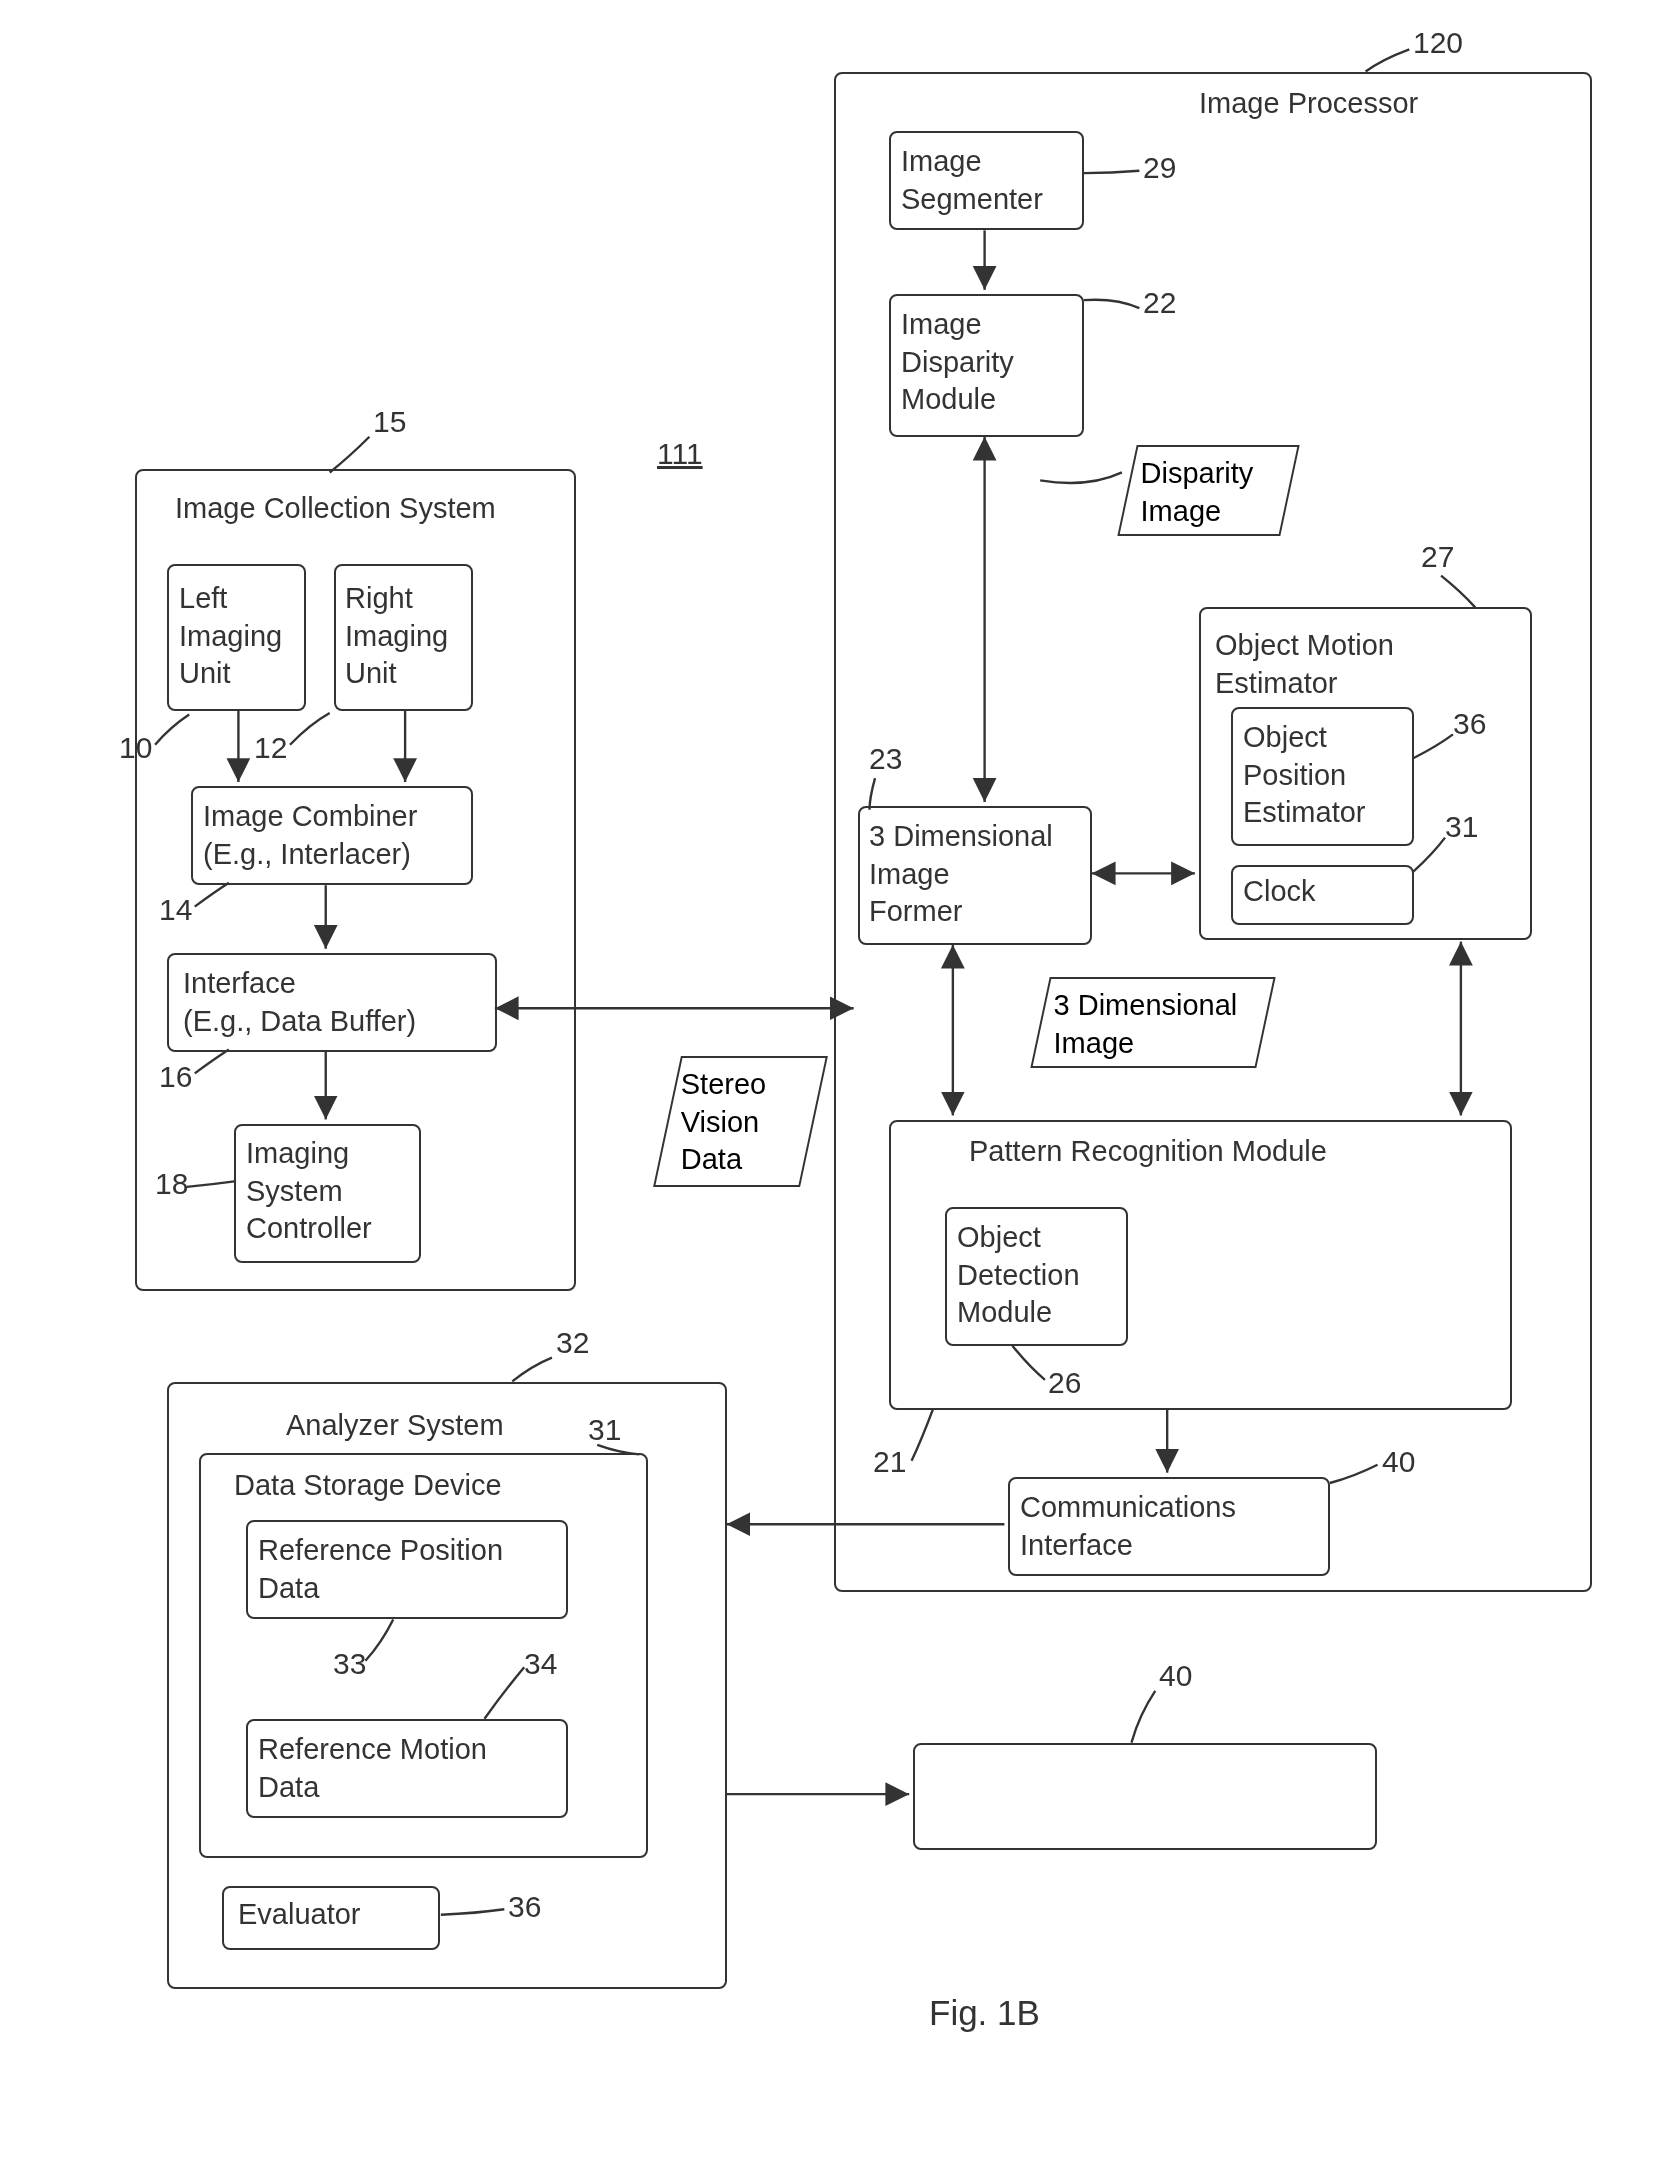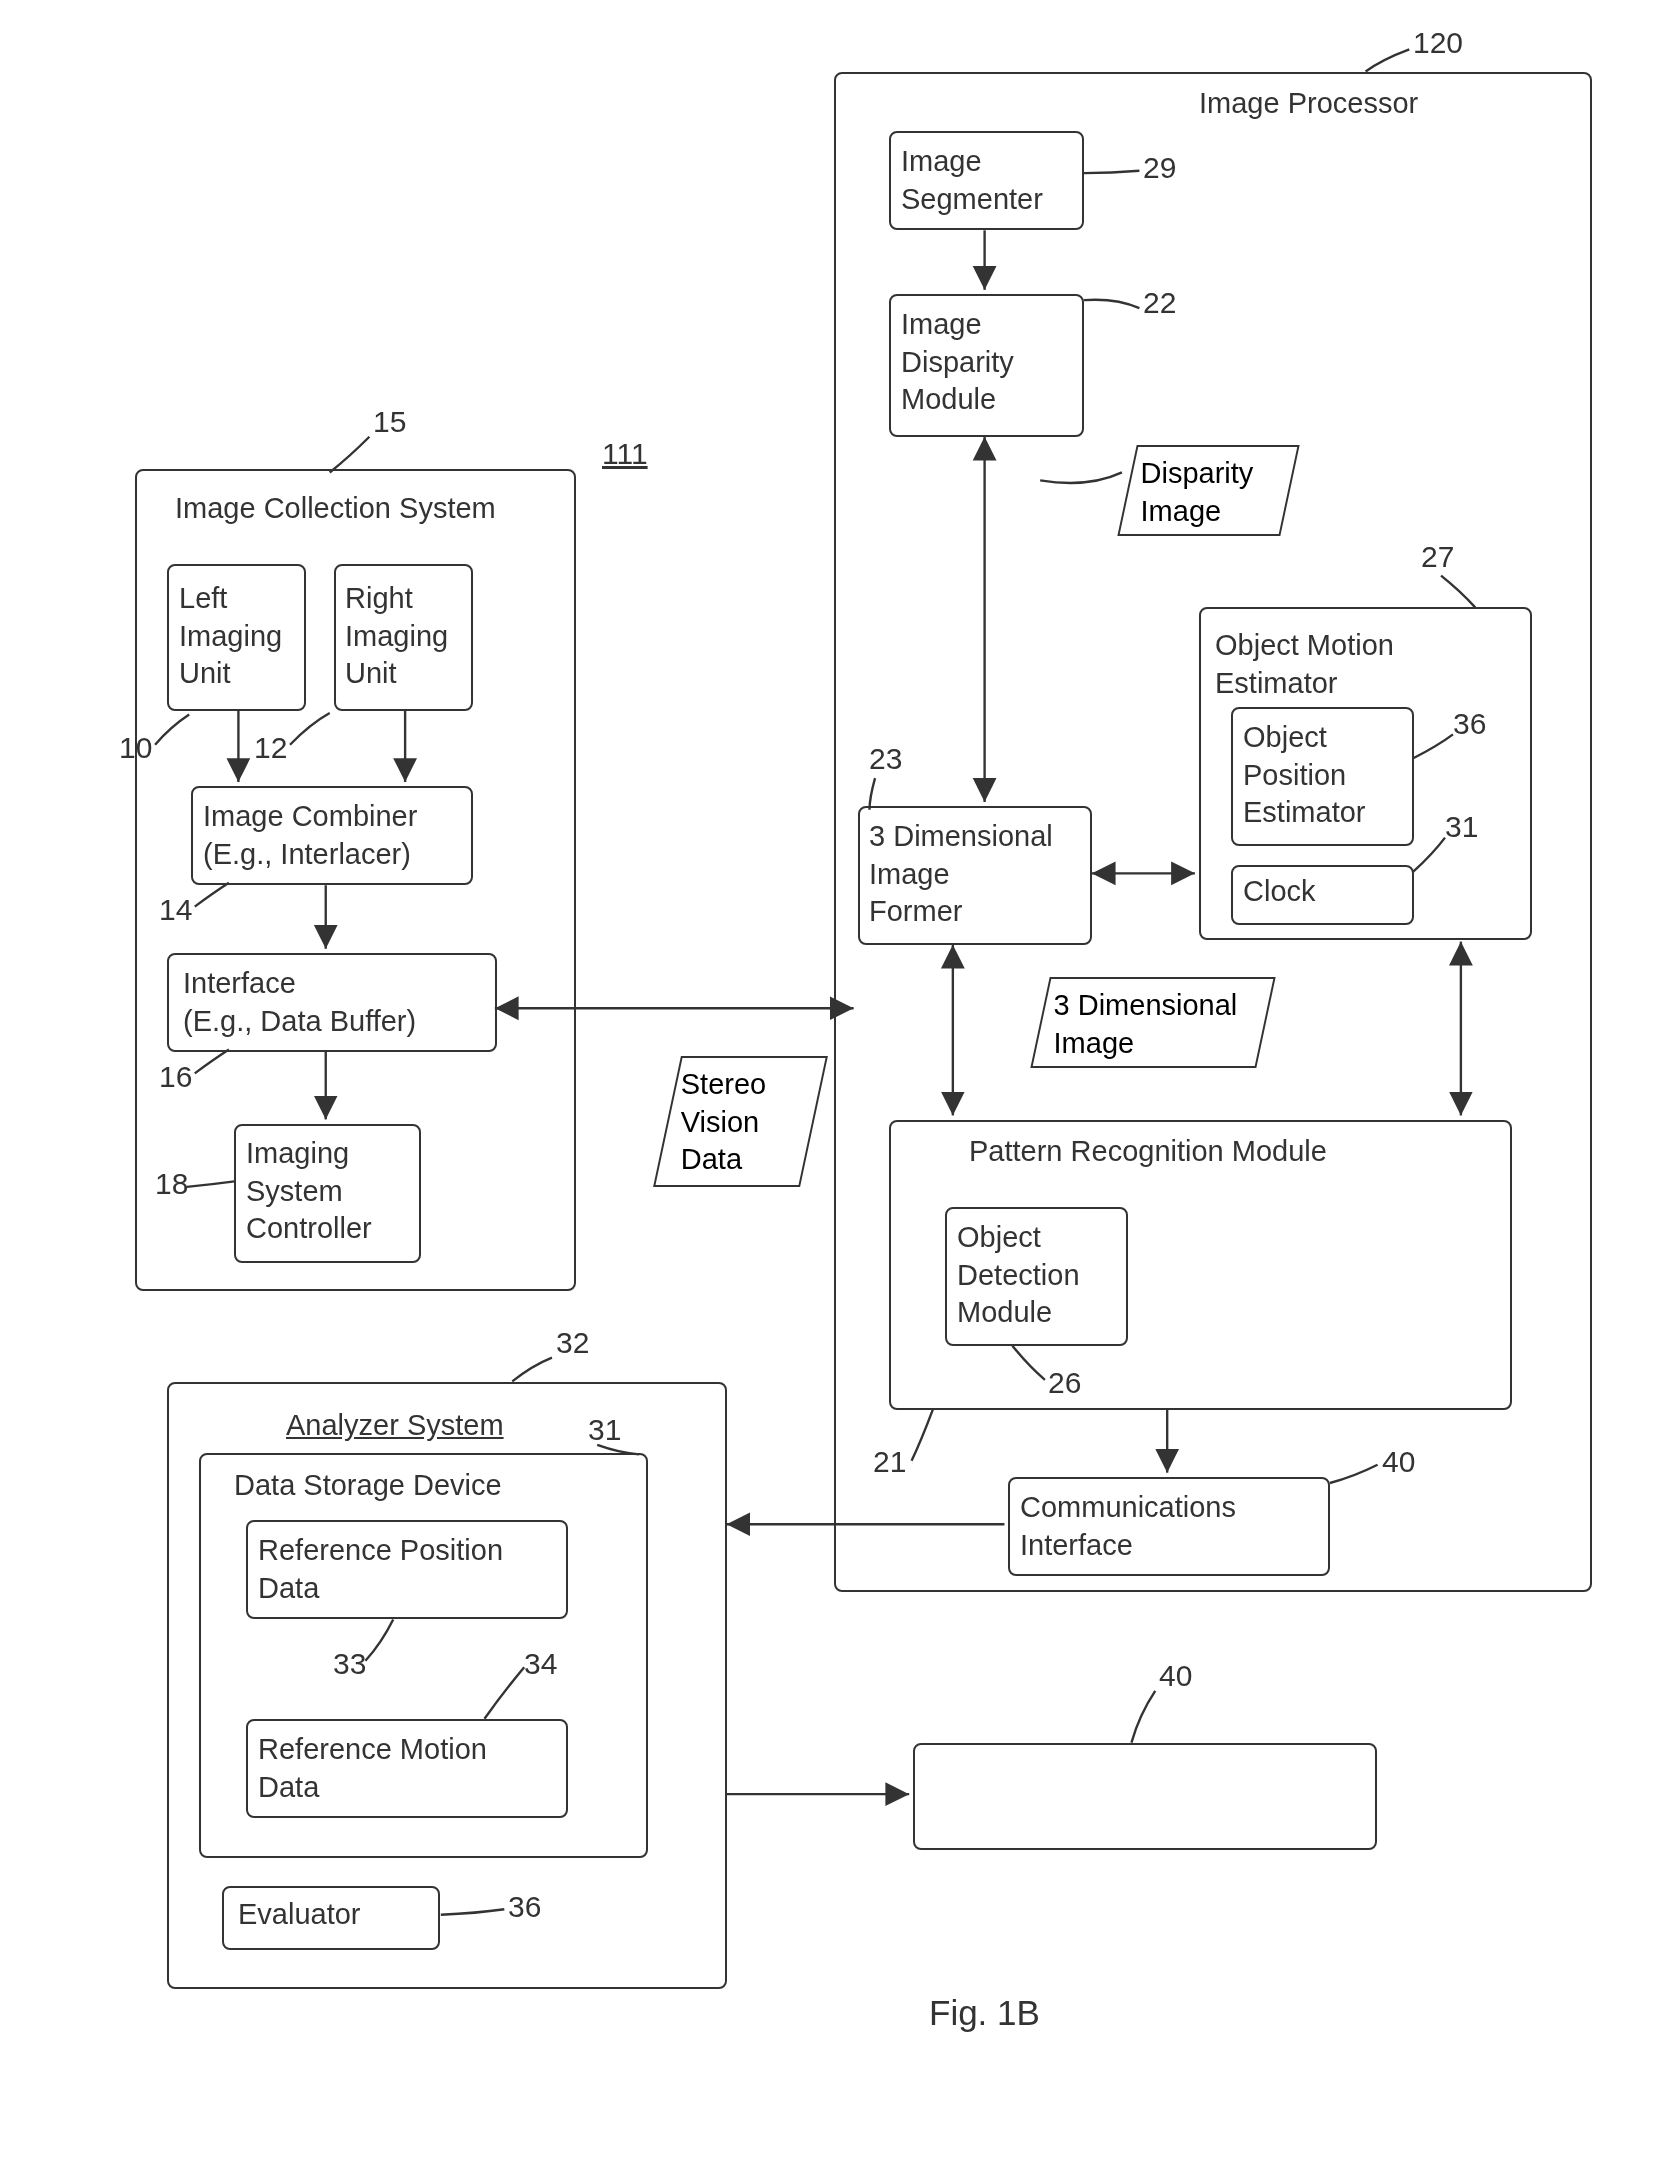--- a/index.html
+++ b/index.html
@@ -59,21 +59,21 @@
       top: 0;
       left: 0;
       pointer-events: none;
     }
   </style>
 </head>
 <body>
 
 <div class="canvas">
 
-  <div class="ref-num underline" style="left:586px; top:421px;text-decoration:underline;">111</div>
+  <div class="ref-num underline" style="left:641px; top:421px;text-decoration:underline;">111</div>
 
   <div class="box" style="left:119px; top:453px; width:437px; height:818px;"></div>
   <div class="label" style="left:159px; top:476px;">Image Collection System</div>
   <div class="ref-num" style="left:357px; top:389px;">15</div>
 
   <div class="box" style="left:151px; top:548px; width:135px; height:143px;"></div>
   <div class="label label-multi" style="left:163px; top:564px; width:111px;"><span>Left<br>Imaging<br>Unit</span></div>
   <div class="ref-num" style="left:103px; top:715px;">10</div>
 
   <div class="box" style="left:318px; top:548px; width:135px; height:143px;"></div>
@@ -138,21 +138,21 @@
 
   <div class="box" style="left:929px; top:1191px; width:179px; height:135px;"></div>
   <div class="label label-multi" style="left:941px; top:1203px; width:159px;"><span>Object<br>Detection<br>Module</span></div>
   <div class="ref-num" style="left:1032px; top:1350px;">26</div>
 
   <div class="box" style="left:992px; top:1461px; width:318px; height:95px;"></div>
   <div class="label label-multi" style="left:1004px; top:1473px; width:294px;"><span>Communications<br>Interface</span></div>
   <div class="ref-num" style="left:1366px; top:1429px;">40</div>
 
   <div class="box" style="left:151px; top:1366px; width:556px; height:603px;"></div>
-  <div class="label" style="left:270px; top:1393px;text-decoration:underline;">Analyzer System</div>
+  <div class="label" style="left:270px; top:1393px;">Analyzer System</div>
   <div class="ref-num" style="left:540px; top:1310px;">32</div>
 
   <div class="box" style="left:183px; top:1437px; width:445px; height:401px;"></div>
   <div class="label" style="left:218px; top:1453px;">Data Storage Device</div>
   <div class="ref-num" style="left:572px; top:1397px;">31</div>
 
   <div class="box" style="left:230px; top:1504px; width:318px; height:95px;"></div>
   <div class="label label-multi" style="left:242px; top:1516px; width:294px;"><span>Reference Position<br>Data</span></div>
   <div class="ref-num" style="left:317px; top:1631px;">33</div>
 

